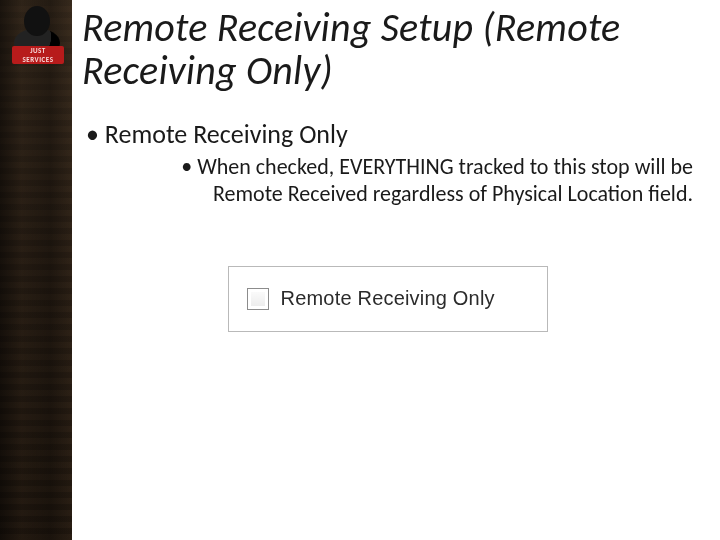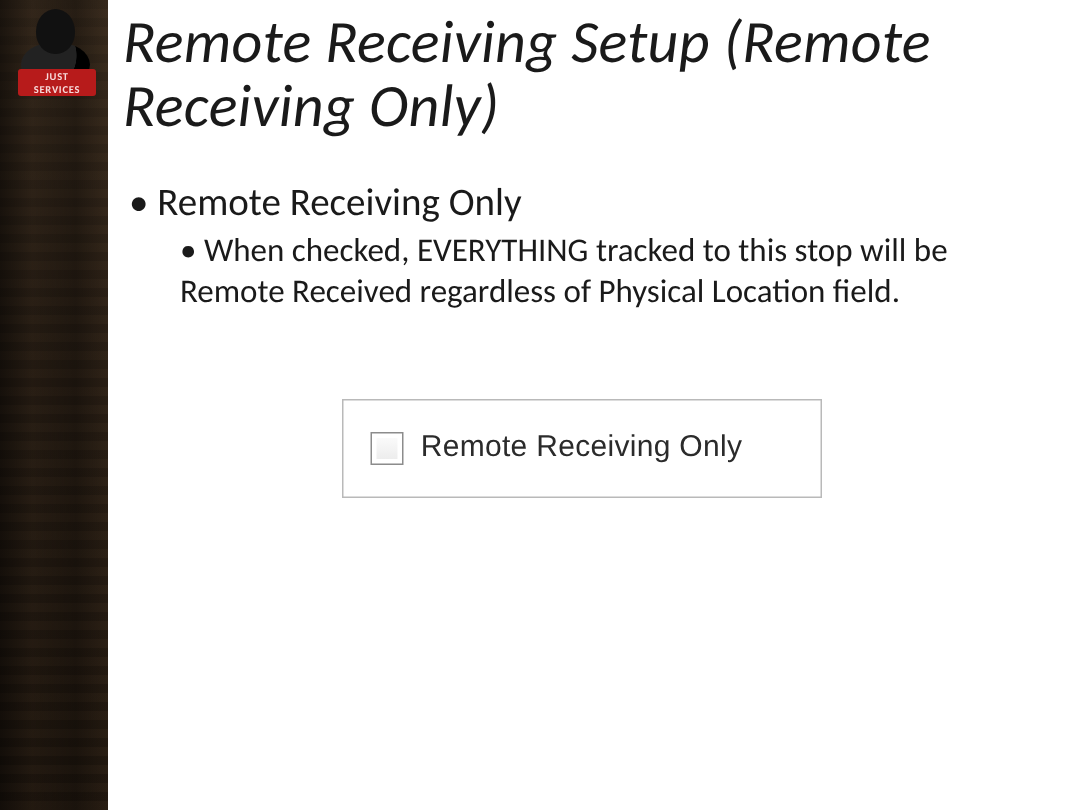--- a/index.html
+++ b/index.html
@@ -90,20 +90,21 @@
     line-height: 1.25;
     margin-bottom: 6px;
   }
   ul.level1 > li::before {
     content: "• ";
   }
   ul.level2 {
     list-style: none;
     margin: 2px 0 0 0;
     padding: 0 0 0 34px;
+    text-align: right;
   }
   ul.level2 > li {
     font-size: 22px;
     line-height: 1.25;
   }
   ul.level2 > li::before {
     content: "• ";
   }
   .figure {
     margin: 58px auto 0 auto;

